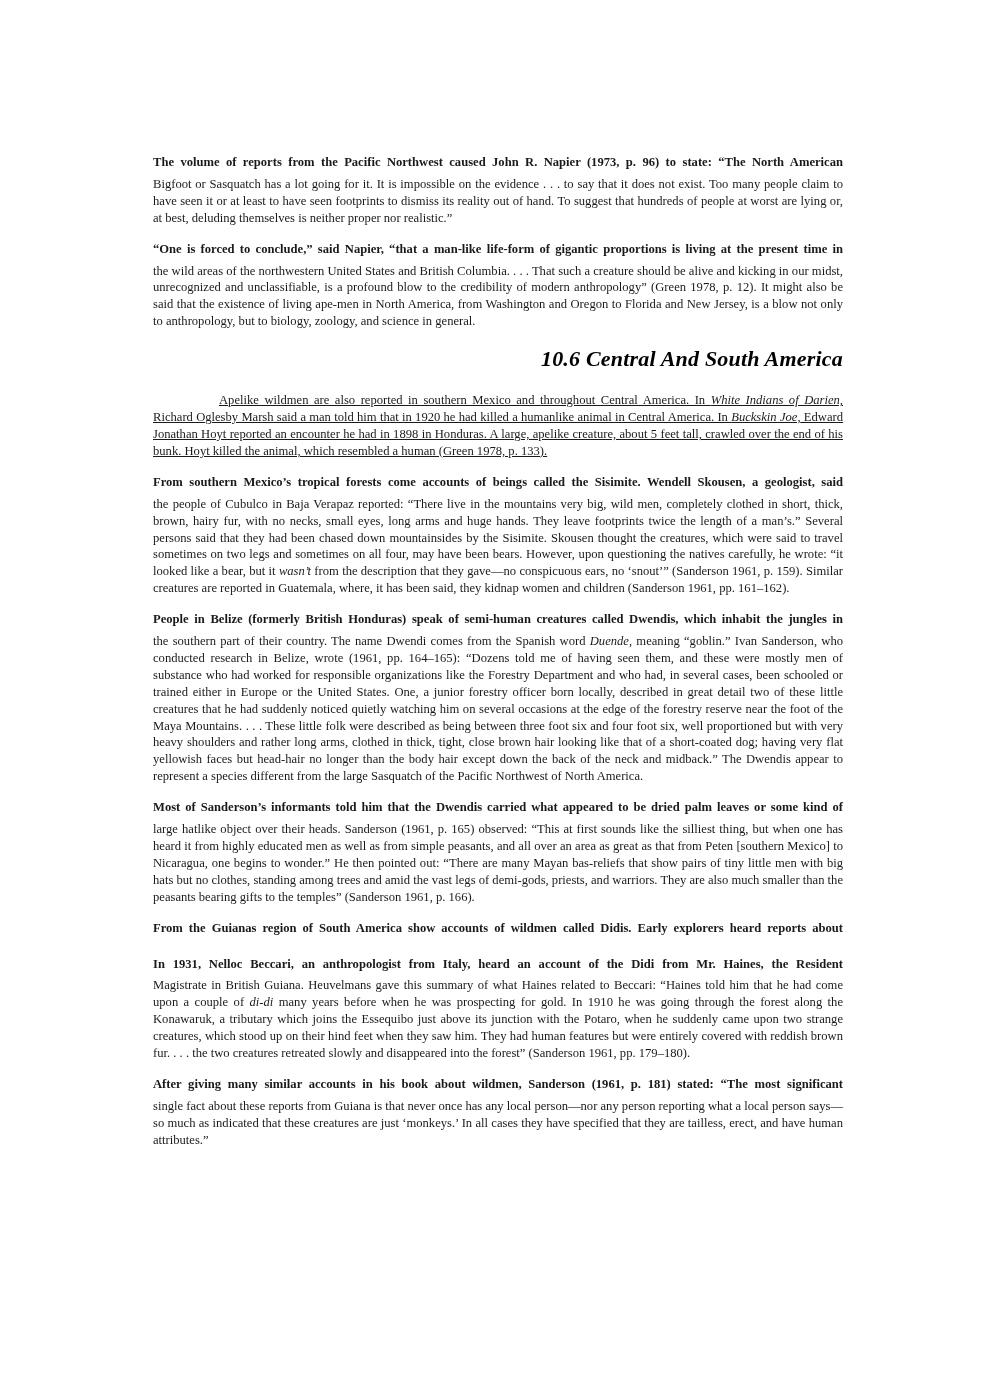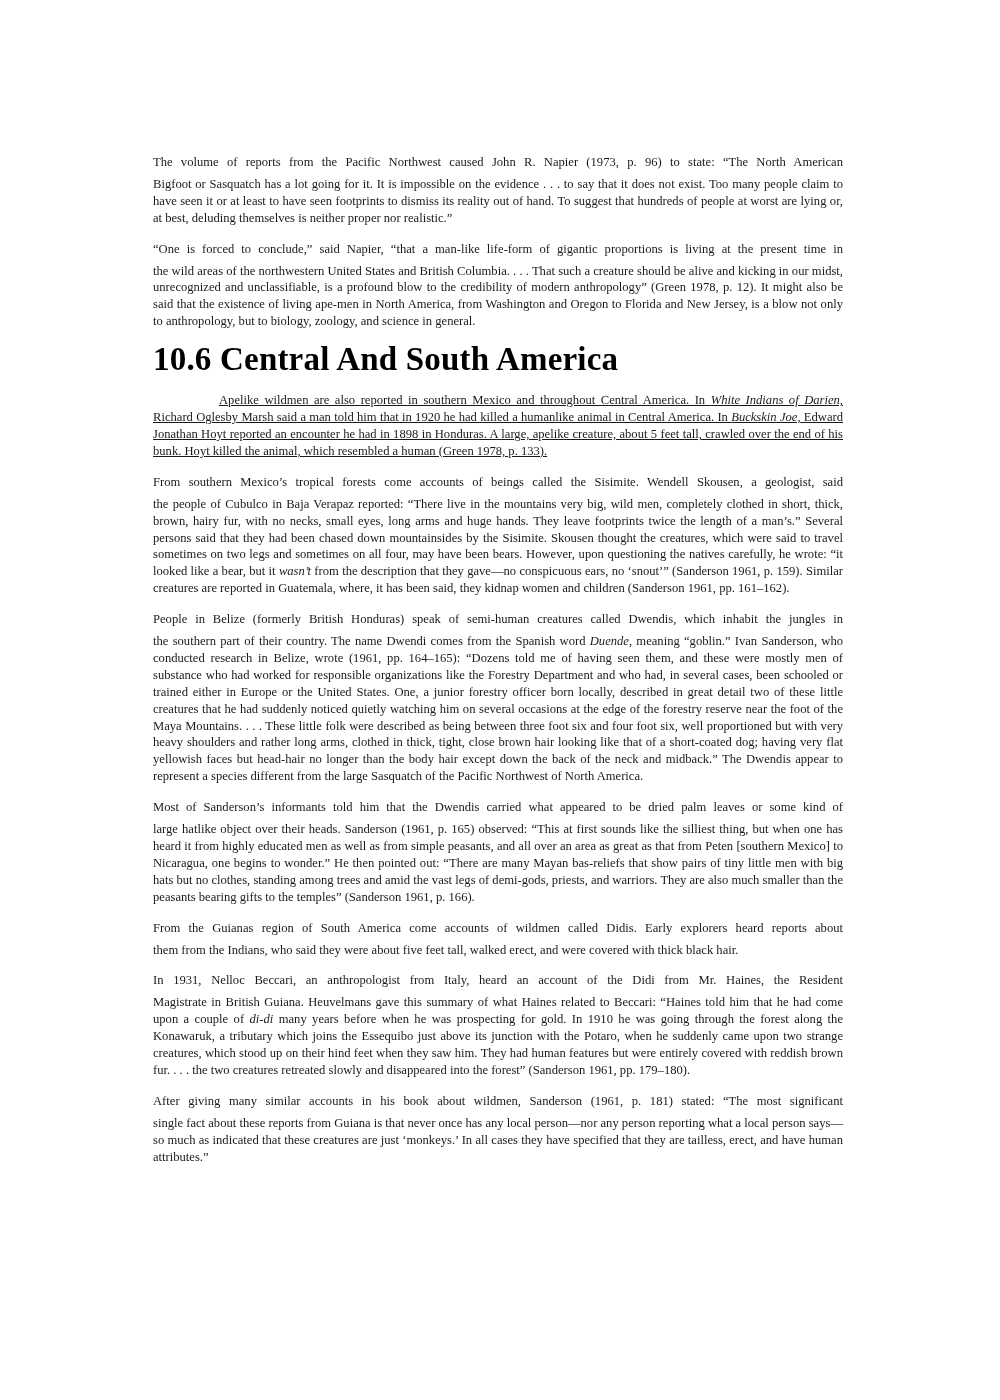--- a/index.html
+++ b/index.html
@@ -3,26 +3,26 @@
 <meta charset="utf-8">
 <style>
   html, body { margin: 0; padding: 0; background: #ffffff; }
   body { width: 1000px; height: 1400px; position: relative; overflow: hidden; }
   .page {
     position: absolute; left: 153px; top: 154px; width: 690px;
     font-family: "Liberation Serif", serif; color: #1a1a1a;
     font-size: 12.6px; line-height: 16.9px; text-align: justify;
   }
   .para { margin: 0; }
-  .para .first { display: block; margin-bottom: 5px; text-align-last: justify; }
+  .para .first { display: block; margin-bottom: 5px; text-align-last: justify; font-weight: bold; }
   .gap { height: 14px; }
   .heading {
     font-family: "Liberation Serif", serif; font-weight: bold;
-    font-size: 33px; line-height: 40px; text-align: left;
-    color: #000; margin: 9px 0 13px 0; letter-spacing: 0.2px;
+    font-size: 22px; line-height: 40px; text-align: right;
+    color: #000; margin: 9px 0 13px 0; letter-spacing: 0.2px; font-style: italic;
   }
   .indent { text-indent: 66px; text-decoration: underline; }
   em { font-style: italic; }
 </style>
 </head>
 <body>
 
 <div class="page">
   <div id="before">
       <p class="para"><span class="first"><span>The volume of reports from the Pacific Northwest caused John R. Napier (1973, p. 96) to state: “The North American</span></span><span>Bigfoot or Sasquatch has a lot going for it. It is impossible on the evidence . . . to say that it does not exist. Too many people claim to have seen it or at least to have seen footprints to dismiss its reality out of hand. To suggest that hundreds of people at worst are lying or, at best, deluding themselves is neither proper nor realistic.”</span></p>
@@ -32,19 +32,19 @@
   <h1 class="heading">10.6 Central And South America</h1>
   <p class="para indent" id="intro"><span>Apelike wildmen are also reported in southern Mexico and throughout Central America. In </span><em>White Indians of Darien,</em><span> Richard Oglesby Marsh said a man told him that in 1920 he had killed a humanlike animal in Central America. In </span><em>Buckskin Joe,</em><span> Edward Jonathan Hoyt reported an encounter he had in 1898 in Honduras. A large, apelike creature, about 5 feet tall, crawled over the end of his bunk. Hoyt killed the animal, which resembled a human (Green 1978, p. 133).</span></p>
   <div class="gap"></div>
   <div id="after">
       <p class="para"><span class="first"><span>From southern Mexico’s tropical forests come accounts of beings called the Sisimite. Wendell Skousen, a geologist, said</span></span><span>the people of Cubulco in Baja Verapaz reported: “There live in the mountains very big, wild men, completely clothed in short, thick, brown, hairy fur, with no necks, small eyes, long arms and huge hands. They leave footprints twice the length of a man’s.” Several persons said that they had been chased down mountainsides by the Sisimite. Skousen thought the creatures, which were said to travel sometimes on two legs and sometimes on all four, may have been bears. However, upon questioning the natives carefully, he wrote: “it looked like a bear, but it </span><em>wasn’t</em><span> from the description that they gave—no conspicuous ears, no ‘snout’” (Sanderson 1961, p. 159). Similar creatures are reported in Guatemala, where, it has been said, they kidnap women and children (Sanderson 1961, pp. 161–162).</span></p>
       <div class="gap"></div>
       <p class="para"><span class="first"><span>People in Belize (formerly British Honduras) speak of semi-human creatures called Dwendis, which inhabit the jungles in</span></span><span>the southern part of their country. The name Dwendi comes from the Spanish word </span><em>Duende,</em><span> meaning “goblin.” Ivan Sanderson, who conducted research in Belize, wrote (1961, pp. 164–165): “Dozens told me of having seen them, and these were mostly men of substance who had worked for responsible organizations like the Forestry Department and who had, in several cases, been schooled or trained either in Europe or the United States. One, a junior forestry officer born locally, described in great detail two of these little creatures that he had suddenly noticed quietly watching him on several occasions at the edge of the forestry reserve near the foot of the Maya Mountains. . . . These little folk were described as being between three foot six and four foot six, well proportioned but with very heavy shoulders and rather long arms, clothed in thick, tight, close brown hair looking like that of a short-coated dog; having very flat yellowish faces but head-hair no longer than the body hair except down the back of the neck and midback.” The Dwendis appear to represent a species different from the large Sasquatch of the Pacific Northwest of North America.</span></p>
       <div class="gap"></div>
       <p class="para"><span class="first"><span>Most of Sanderson’s informants told him that the Dwendis carried what appeared to be dried palm leaves or some kind of</span></span><span>large hatlike object over their heads. Sanderson (1961, p. 165) observed: “This at first sounds like the silliest thing, but when one has heard it from highly educated men as well as from simple peasants, and all over an area as great as that from Peten [southern Mexico] to Nicaragua, one begins to wonder.” He then pointed out: “There are many Mayan bas-reliefs that show pairs of tiny little men with big hats but no clothes, standing among trees and amid the vast legs of demi-gods, priests, and warriors. They are also much smaller than the peasants bearing gifts to the temples” (Sanderson 1961, p. 166).</span></p>
       <div class="gap"></div>
-      <p class="para"><span class="first"><span>From the Guianas region of South America come accounts of wildmen called Didis. Early explorers heard reports about</span></span><span>them from the Indians, who said they were about five feet tall, walked erect, and were covered with thick black hair.</span></p>
+      <p class="para"><span class="first"><span>From the Guianas region of South America show accounts of wildmen called Didis. Early explorers heard reports about</span></span></p>
       <div class="gap"></div>
       <p class="para"><span class="first"><span>In 1931, Nelloc Beccari, an anthropologist from Italy, heard an account of the Didi from Mr. Haines, the Resident</span></span><span>Magistrate in British Guiana. Heuvelmans gave this summary of what Haines related to Beccari: “Haines told him that he had come upon a couple of </span><em>di-di</em><span> many years before when he was prospecting for gold. In 1910 he was going through the forest along the Konawaruk, a tributary which joins the Essequibo just above its junction with the Potaro, when he suddenly came upon two strange creatures, which stood up on their hind feet when they saw him. They had human features but were entirely covered with reddish brown fur. . . . the two creatures retreated slowly and disappeared into the forest” (Sanderson 1961, pp. 179–180).</span></p>
       <div class="gap"></div>
       <p class="para"><span class="first"><span>After giving many similar accounts in his book about wildmen, Sanderson (1961, p. 181) stated: “The most significant</span></span><span>single fact about these reports from Guiana is that never once has any local person—nor any person reporting what a local person says—so much as indicated that these creatures are just ‘monkeys.’ In all cases they have specified that they are tailless, erect, and have human attributes.”</span></p>
     </div>
 </div>
 
 </body></html>

